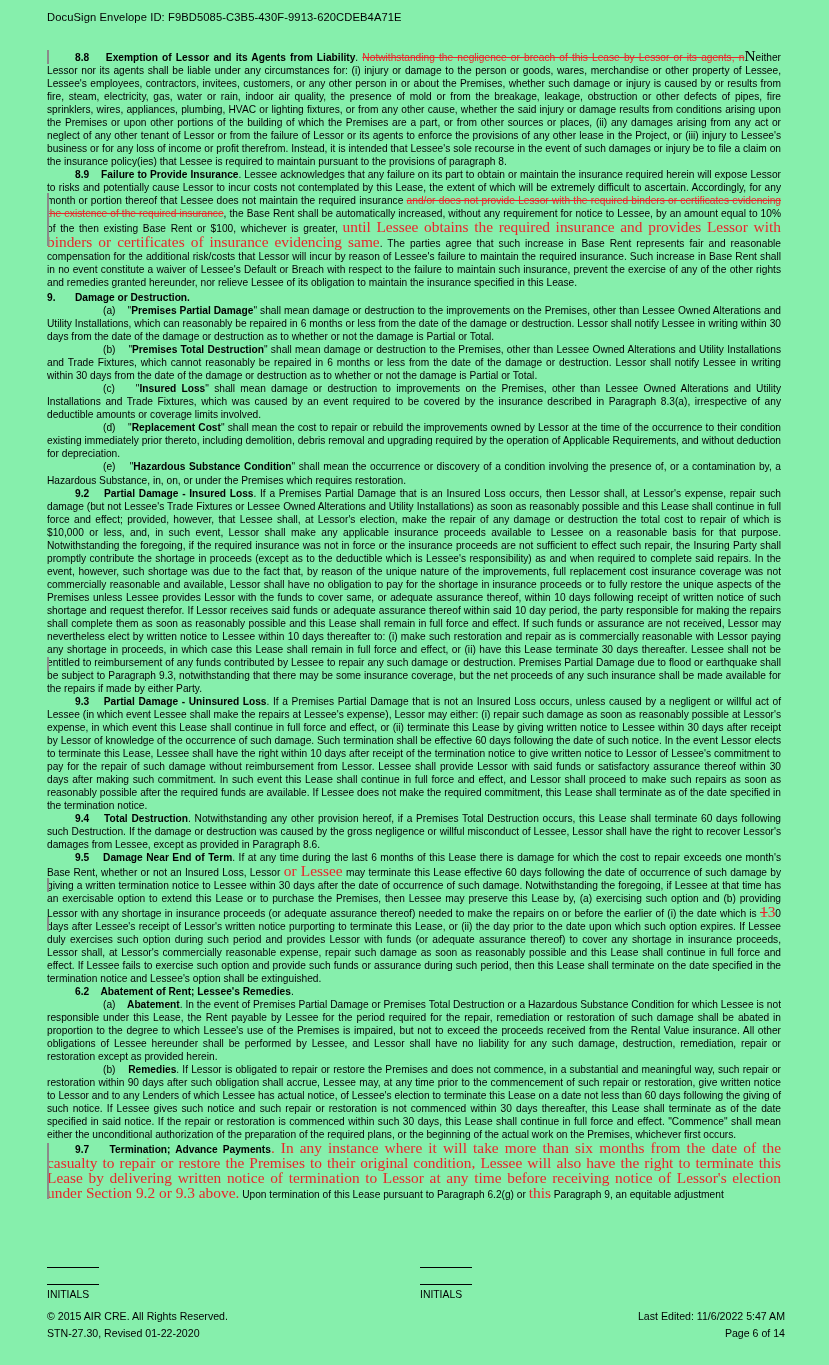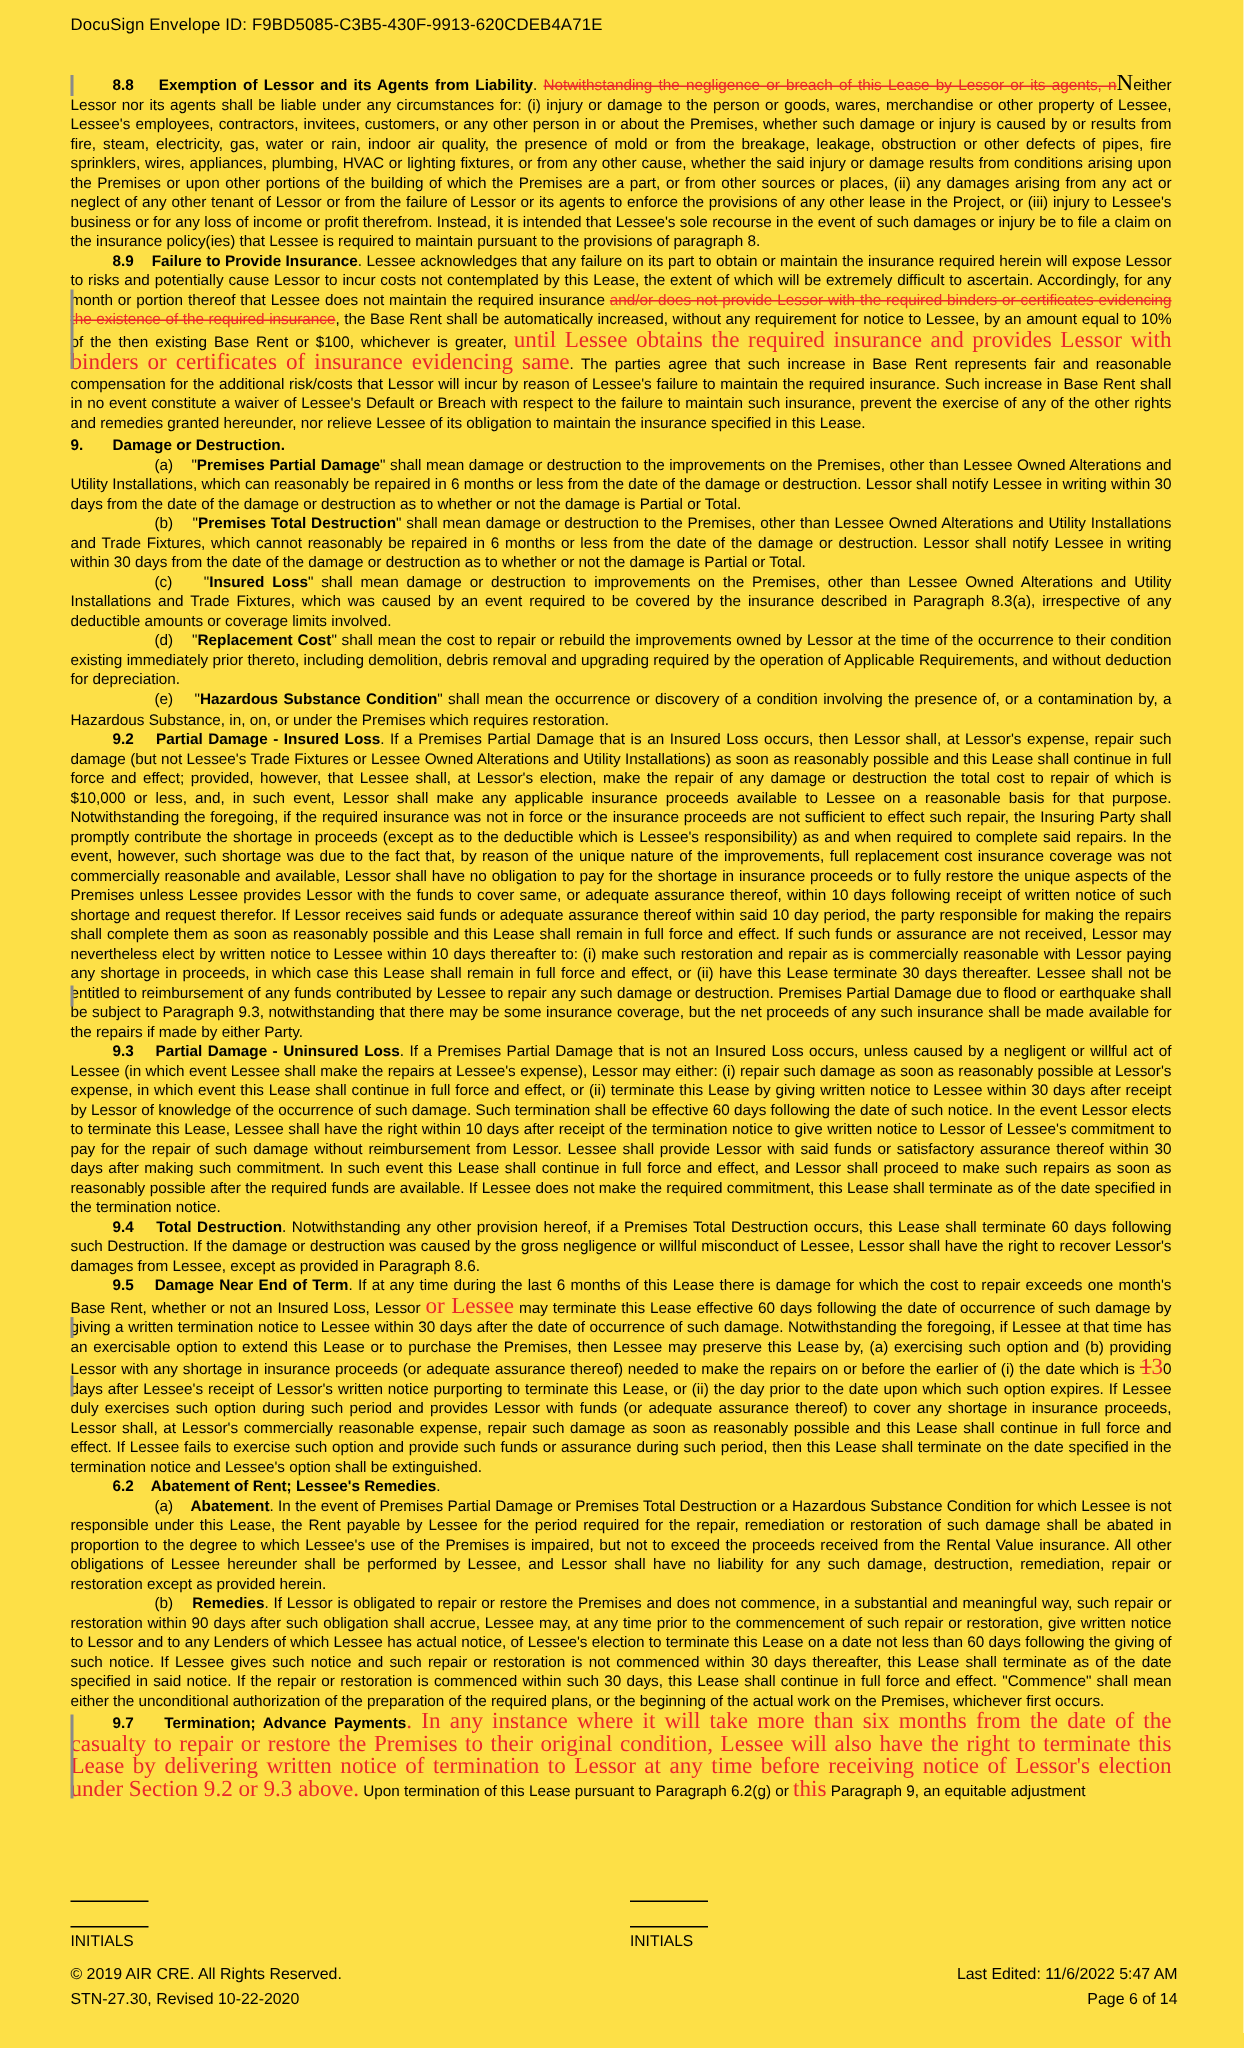--- a/index.html
+++ b/index.html
@@ -8,21 +8,21 @@
     background: #ffffff;
   }
   body {
     font-family: "Liberation Sans", sans-serif;
     color: #000000;
   }
   .page {
     position: relative;
     width: 829px;
     height: 1365px;
-    background: #fde047;
+    background: #86efac;
     overflow: hidden;
     box-sizing: border-box;
   }
   .envelope-id {
     position: absolute;
     top: 11px;
     left: 47px;
     font-size: 11.2px;
     letter-spacing: 0.1px;
     color: #000;
@@ -234,20 +234,20 @@
   <div class="footer">
     <div class="init-row">
       <div class="rule a"></div>
       <div class="rule b"></div>
       <div class="rule c"></div>
       <div class="rule d"></div>
       <div class="init-lbl left">INITIALS</div>
       <div class="init-lbl right">INITIALS</div>
     </div>
     <div class="foot-grid">
-      <div class="foot-left">© 2019 AIR CRE.  All Rights Reserved.</div>
-      <div class="foot-left2">STN-27.30, Revised 10-22-2020</div>
+      <div class="foot-left">© 2015 AIR CRE.  All Rights Reserved.</div>
+      <div class="foot-left2">STN-27.30, Revised 01-22-2020</div>
       <div class="foot-right">Last Edited: 11/6/2022 5:47 AM</div>
       <div class="foot-right2">Page 6 of 14</div>
     </div>
   </div>
 
 </div>
 
 </body></html>

